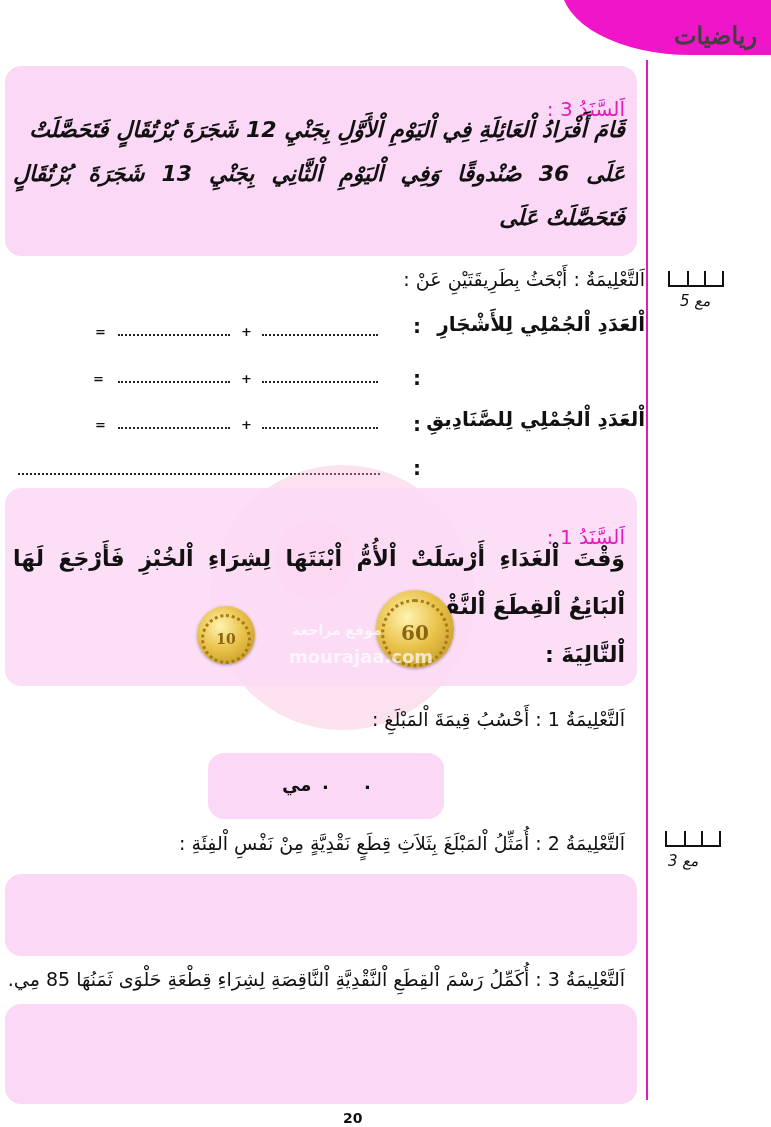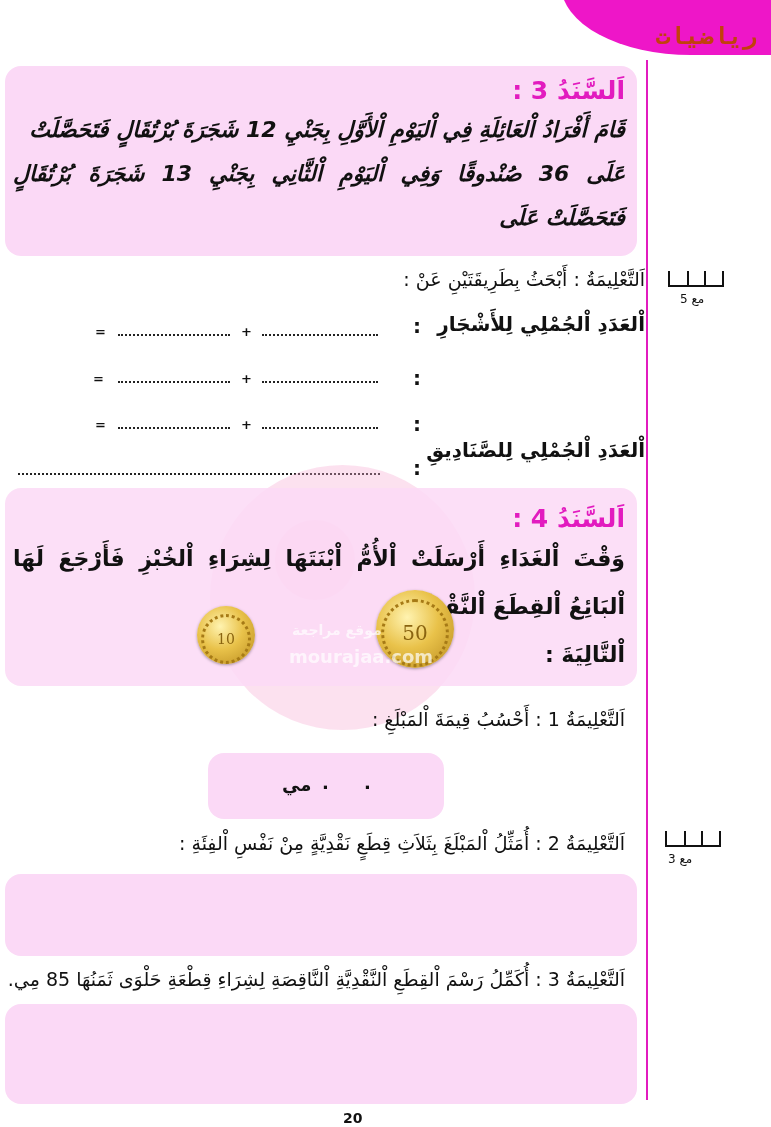--- a/index.html
+++ b/index.html
@@ -7,50 +7,50 @@
     width:771px; height:1127px; position:relative; overflow:hidden;
     background:#ffffff; font-family:"DejaVu Sans", sans-serif; color:#111;
   }
   .abs { position:absolute; }
   .rtl { direction:rtl; }
   .header-tab {
     position:absolute; top:-40px; right:-20px; width:230px; height:95px;
     background:#ee16c8; border-bottom-left-radius:130px 70px;
   }
   .header-title {
-    position:absolute; top:22px; right:14px; color:#c2410c; font-weight:bold;
-    font-size:24px; font-family:Liberation Mono, monospace; direction:rtl;
+    position:absolute; top:22px; right:14px; color:#404040; font-weight:bold;
+    font-size:24px; font-family:Liberation Serif, serif; direction:rtl;
   }
   .vline { position:absolute; left:646px; top:60px; width:2px; height:1040px; background:#e21bbf; }
   .box {
     position:absolute; background:#fbd9f6; border-radius:16px;
   }
-  .sanad-title { color:#e21bbf; font-weight:bold; font-size:25px; }
+  .sanad-title { color:#e21bbf; font-weight:normal; font-size:20px;margin-top:21px; }
   .para { font-size:22px; line-height:44px; font-weight:bold; text-align:justify; }
   .instr { font-size:19px; font-weight:normal; }
   .label { font-size:20px; font-weight:bold; }
   .dots { position:absolute; height:0; border-bottom:2px dotted #222; }
   .sep { position:absolute; font-size:13px; font-weight:bold; }
   .colon { position:absolute; font-size:20px; font-weight:bold; }
   .score {
     position:absolute; width:52px; height:14px; border:2px solid #111; border-top:none;
   }
   .score::before, .score::after { content:""; position:absolute; top:0; width:2px; height:14px; background:#111; }
   .score.s2::before { left:17px; } .score.s2::after { left:34px; }
-  .score-label { position:absolute; font-size:12px; }
+  .score-label { position:absolute; font-size:15px;font-style:italic; }
   .coin {
     position:absolute; border-radius:50%;
     background:radial-gradient(circle at 40% 35%, #fff3b0 0%, #e9c24a 45%, #b88a1d 100%);
     box-shadow:0 1px 3px rgba(0,0,0,.35);
     display:flex; align-items:center; justify-content:center;
   }
   .coin-inner {
     border-radius:50%; border:3px dotted #a67a16;
     display:flex; align-items:center; justify-content:center;
-    color:#8a6410; font-family:"DejaVu Serif", serif; font-weight:normal;margin-top:7px;
+    color:#8a6410; font-family:"DejaVu Serif", serif; font-weight:bold;margin-top:7px;
   }
   .watermark {
     position:absolute; left:210px; top:465px; width:265px; height:265px; border-radius:50%;
     background:rgba(245,170,210,0.35); pointer-events:none;
   }
   .wm-inner {
     position:absolute; left:275px; top:520px; width:80px; height:80px; border-radius:50%;
     background:rgba(245,170,210,0.35); pointer-events:none;
   }
   .wm-text { position:absolute; color:rgba(255,255,255,0.7); font-weight:bold; pointer-events:none; }
@@ -81,44 +81,44 @@
 <div class="sep" style="left:241px; top:324px;">+</div>
 <div class="dots" style="left:118px; top:334px; width:112px;"></div>
 <div class="sep" style="left:95px; top:324px;">=</div>
 
 <div class="colon" style="left:413px; top:366px;">:</div>
 <div class="dots" style="left:262px; top:381px; width:116px;"></div>
 <div class="sep" style="left:241px; top:371px;">+</div>
 <div class="dots" style="left:118px; top:381px; width:112px;"></div>
 <div class="sep" style="left:93px; top:371px;">=</div>
 
-<div class="abs rtl label" style="right:126px; top:407px;margin-top:31px;">اْلعَدَدِ اْلجُمْلِي لِلصَّنَادِيقِ</div>
+<div class="abs rtl label" style="right:126px; top:407px;">اْلعَدَدِ اْلجُمْلِي لِلصَّنَادِيقِ</div>
 <div class="colon" style="left:413px; top:412px;">:</div>
 <div class="dots" style="left:262px; top:427px; width:116px;"></div>
 <div class="sep" style="left:241px; top:417px;">+</div>
 <div class="dots" style="left:118px; top:427px; width:112px;"></div>
 <div class="sep" style="left:95px; top:417px;">=</div>
 
 <div class="colon" style="left:413px; top:456px;">:</div>
 <div class="dots" style="left:18px; top:473px; width:362px;"></div>
 
 <div class="watermark"></div>
 <div class="wm-inner"></div>
 
 <div class="box" style="left:5px; top:488px; width:632px; height:198px; background:rgba(251,217,246,0.85);"></div>
-<div class="abs rtl sanad-title" style="right:146px; top:504px;">اَلسَّنَدُ 4 :</div>
+<div class="abs rtl sanad-title" style="right:146px; top:504px;">اَلسَّنَدُ 1 :</div>
 <div class="abs rtl para" style="right:146px; top:535px; width:612px; line-height:48px;">
   <div>وَقْتَ اْلغَدَاءِ أَرْسَلَتْ اْلأُمُّ  اْبْنَتَهَا لِشِرَاءِ اْلخُبْزِ فَأَرْجَعَ لَهَا اْلبَائِعُ اْلقِطَعَ اْلنَّقْدِيَّةَ</div>
   <div>اْلتَّالِيَةَ :</div>
 </div>
 <div class="coin" style="left:197px; top:606px; width:58px; height:58px;">
   <div class="coin-inner" style="width:44px; height:44px; font-size:14px;">10</div>
 </div>
 <div class="coin" style="left:376px; top:590px; width:78px; height:78px;">
-  <div class="coin-inner" style="width:62px; height:62px; font-size:20px;">50</div>
+  <div class="coin-inner" style="width:62px; height:62px; font-size:20px;">60</div>
 </div>
 <div class="wm-text" style="left:292px; top:622px; font-size:14px; direction:rtl;">موقع مراجعة</div>
 <div class="wm-text" style="left:289px; top:646px; font-size:18px;">mourajaa.com</div>
 
 <div class="abs rtl instr" style="right:146px; top:708px;">اَلتَّعْلِيمَةُ 1 : أَحْسُبُ قِيمَةَ اْلمَبْلَغِ :</div>
 <div class="box" style="left:208px; top:753px; width:236px; height:66px;"></div>
 <div class="abs" style="left:364px; top:772px; font-size:18px; font-weight:bold;">.</div>
 <div class="abs" style="left:322px; top:772px; font-size:18px; font-weight:bold;">.</div>
 <div class="abs rtl" style="left:282px; top:774px; font-size:18px; font-weight:bold;">مي</div>
 

